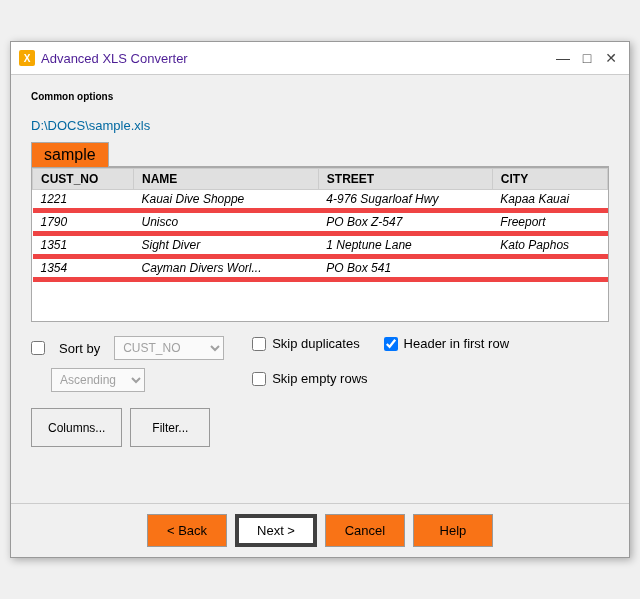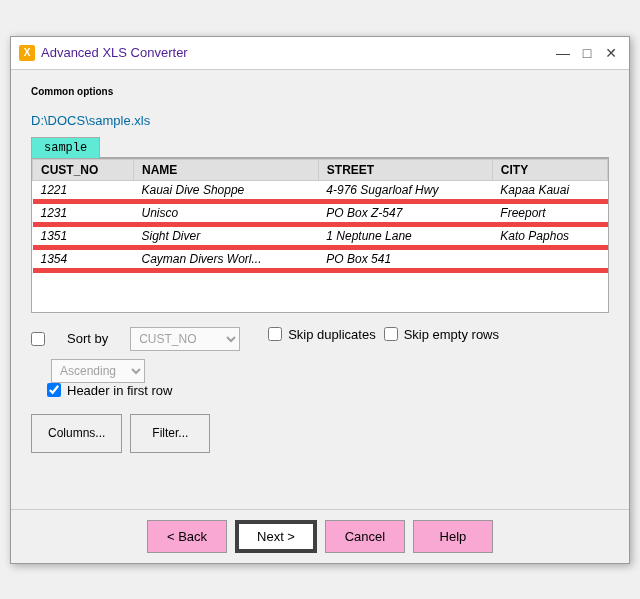--- a/index.html
+++ b/index.html
@@ -79,26 +79,25 @@
     }
     .tab-bar {
       border-bottom: 1px solid #aaa;
       margin-bottom: 0;
     }
     .tab {
       display: inline-block;
       padding: 3px 12px;
       border: 1px solid #aaa;
       border-bottom: none;
-      background: #5eead4;
-      font-size: 12px;
+      background: #f97316;
+      font-size: 16px;
       cursor: pointer;
       position: relative;
       top: 1px;
-      font-family: Liberation Mono, monospace;
     }
     .table-wrapper {
       border: 1px solid #aaa;
       background: #fff;
       overflow: auto;
       height: 155px;
       position: relative;
     }
     table {
       border-collapse: collapse;
@@ -173,32 +172,32 @@
       display: flex;
       justify-content: center;
       gap: 8px;
       background: #f0f0f0;
       margin-top: 40px;
     }
     .btn-bottom {
       padding: 5px 18px;
       font-size: 13px;
       border: 1px solid #999;
-      background: #f9a8d4;
+      background: #f97316;
       cursor: pointer;
       min-width: 80px;
     }
     .btn-next {
       background: #fff;
       border: 4px solid #404040;
     }
     .right-checkboxes {
       display: flex;
-      flex-direction: row;
-      gap: 8px;
+      flex-direction: column;
+      gap: 20px;
       margin-left: 16px;
     }
   </style>
 </head>
 <body>
 
 <div class="window">
 
   <div class="title-bar">
     <div class="title-bar-left">
@@ -234,21 +233,21 @@
           </tr>
         </thead>
         <tbody id="table-body">
         <tr>
               <td>1221</td>
               <td>Kauai Dive Shoppe</td>
               <td>4-976 Sugarloaf Hwy</td>
               <td>Kapaa Kauai</td>
             </tr>
             <tr>
-              <td>1231</td>
+              <td>1790</td>
               <td>Unisco</td>
               <td>PO Box Z-547</td>
               <td>Freeport</td>
             </tr>
             <tr>
               <td>1351</td>
               <td>Sight Diver</td>
               <td>1 Neptune Lane</td>
               <td>Kato Paphos</td>
             </tr>
@@ -258,21 +257,21 @@
               <td>PO Box 541</td>
               <td></td>
             </tr>
           </tbody>
       </table>
     </div>
 
     <div class="controls-row">
 
       <div class="sort-row" style="align-items:flex-start; flex-direction:column; gap:8px; margin-right:12px;">
-        <div style="display:flex;align-items:center;gap:22px;">
+        <div style="display:flex;align-items:center;gap:14px;">
           <input type="checkbox" id="sort-by-cb" style="">
           <label for="sort-by-cb">Sort by</label>
           <select class="select-cust" disabled="">
           <option value="CUST_NO">CUST_NO</option><option value="NAME">NAME</option><option value="STREET">STREET</option><option value="CITY">CITY</option></select>
         </div>
         <div style="display:flex;align-items:center;gap:6px;padding-left:20px;">
           <select class="select-order" disabled="">
           <option value="Ascending">Ascending</option><option value="Descending">Descending</option></select>
         </div>
       </div>

